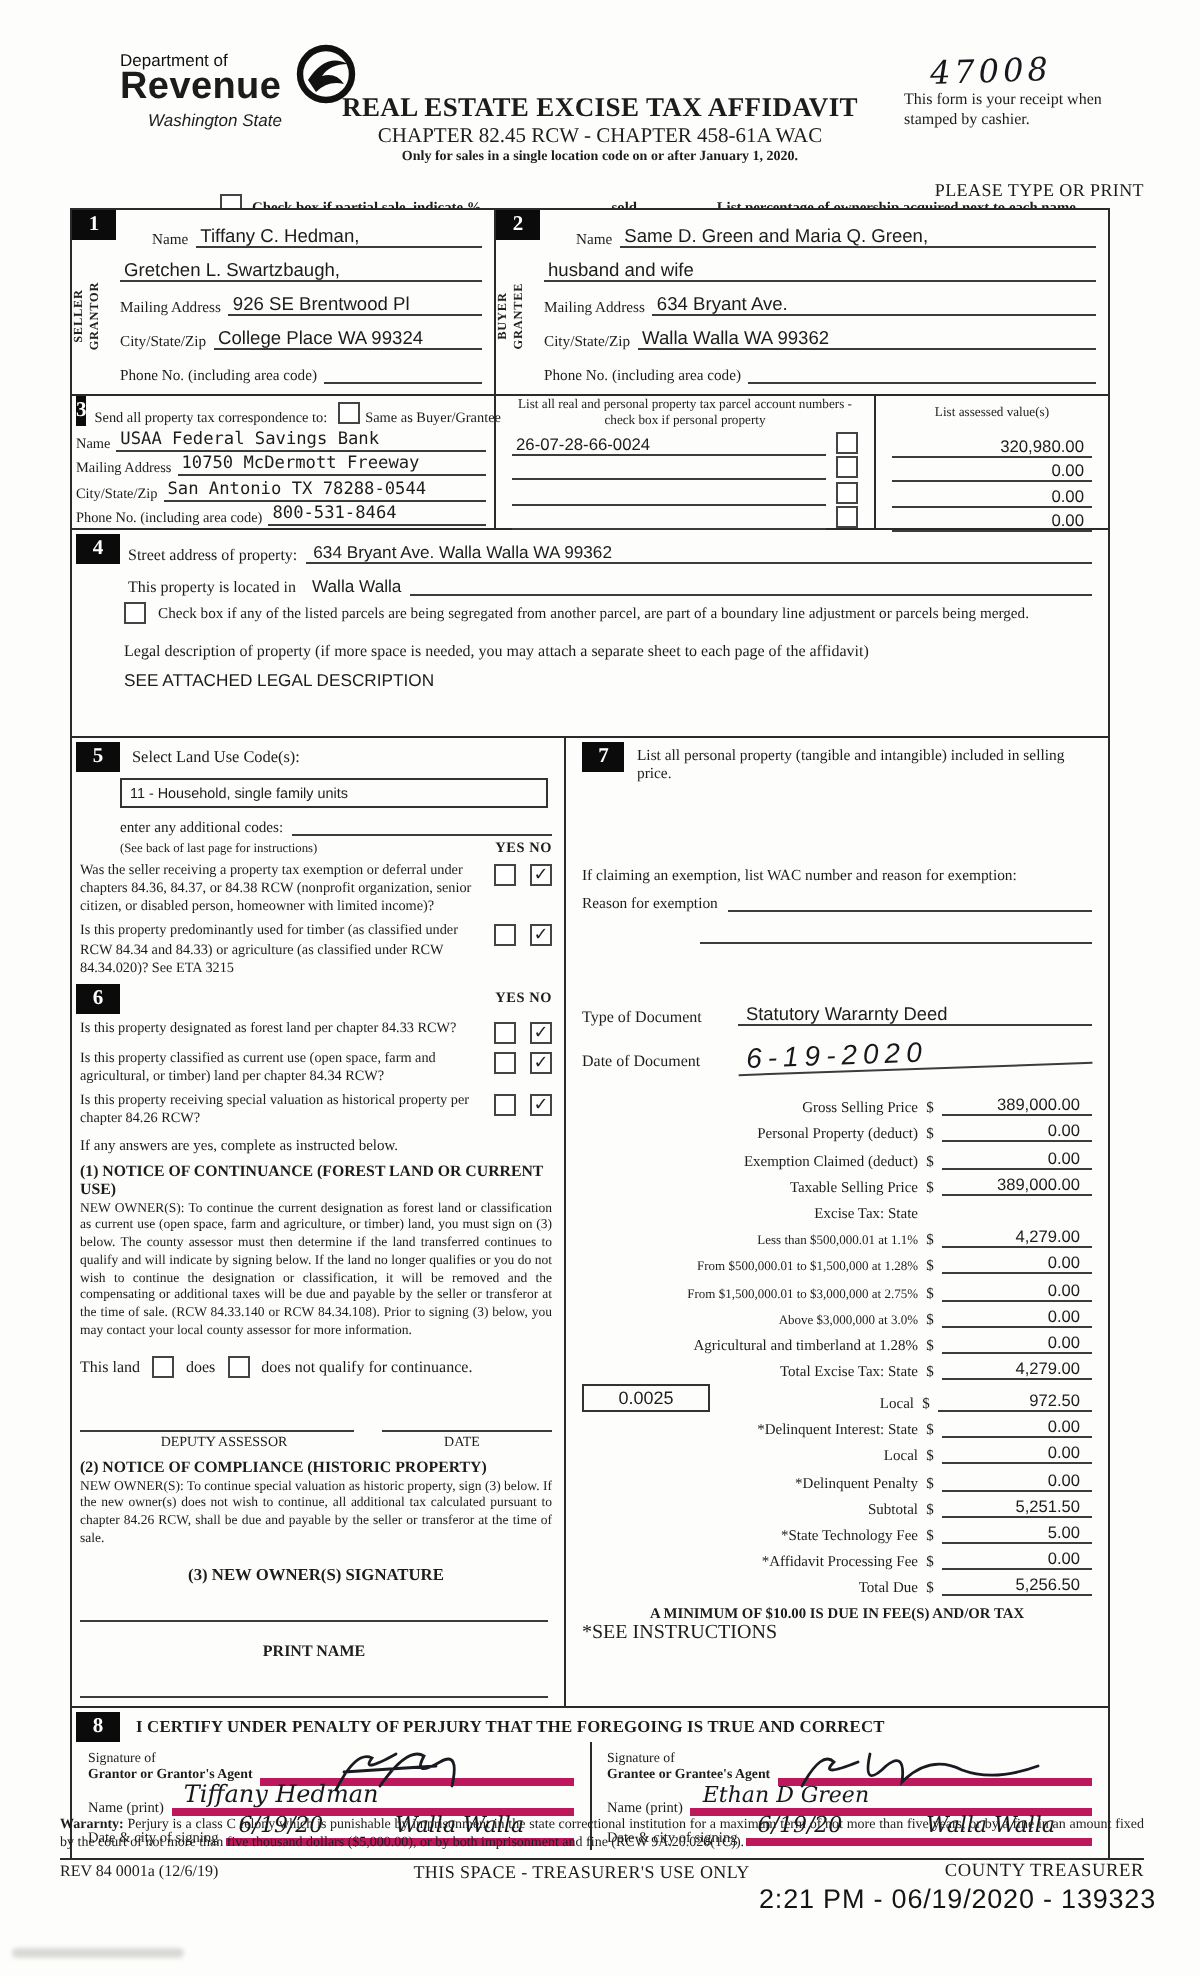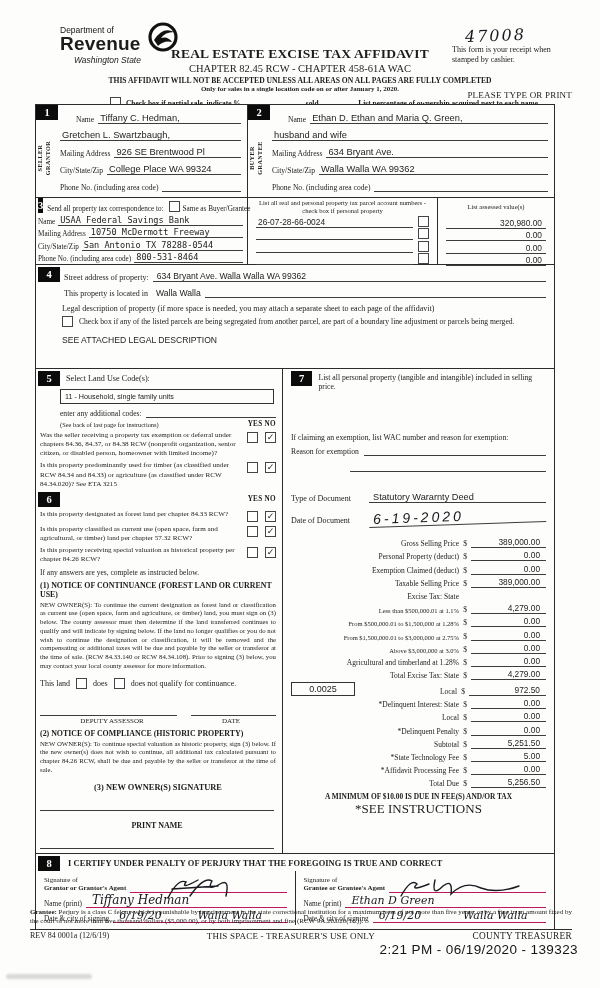--- a/index.html
+++ b/index.html
@@ -76,32 +76,32 @@
   .docline .dval{flex:1;border-bottom:1px solid #3c3c3c;font-family:"Liberation Sans",sans-serif;font-size:9.2px;padding:0 4px;white-space:nowrap}
   .fin{margin-top:10px}
   .fin-row{display:flex;align-items:flex-end;height:13.2px}
   .fin-label{width:168px;text-align:right;font-size:7.5px;white-space:nowrap}
   .fin-label.sm{font-size:6.5px}
   .fin-d{width:12px;text-align:center;font-size:7.5px}
   .fin-val{flex:1;border-bottom:1px solid #3c3c3c;text-align:right;font-family:"Liberation Sans",sans-serif;font-size:8.3px;padding-right:6px}
   .fin-row.noline .fin-val{border-bottom:none}
   .ratebox{border:1.2px solid #333;width:62px;text-align:center;font-family:"Liberation Sans",sans-serif;font-size:9px;padding:1px 0;margin-right:6px}
   .minnote{font-size:7.4px;font-weight:bold;text-align:center;margin-top:4px}
-  .seeinstr{font-size:13px;text-align:center}
+  .seeinstr{font-size:10px;text-align:left}
   
   .rowE{position:relative;padding:2px 0 4px 0}
   .certline{display:flex;align-items:center;gap:8px;padding-left:2px}
   .cert{font-size:8.4px;font-weight:bold;letter-spacing:.1px}
   .sigcols{display:flex}
   .sigcol{flex:1;padding:2px 8px;position:relative}
   .sigcol.left{border-right:1px solid #2b2b2b}
   .siglab{font-size:6.9px;line-height:1.2}
   .sigline{display:flex;align-items:flex-end;height:15px;font-size:7.3px}
   .sigline .lab{white-space:nowrap;padding-right:4px}
-  .sigline .tail{flex:1;border-bottom:1px solid #be185d;position:relative}
+  .sigline .tail{flex:1;border-bottom:4px solid #be185d;position:relative}
   .handval{font-family:"DejaVu Serif",serif;font-style:italic;font-size:11px;color:#17171d;padding:0 6px;white-space:nowrap}
   .sigsvg{position:absolute;pointer-events:none}
   
   .perjury{position:absolute;left:30px;top:908px;width:542px;font-size:7px;line-height:1.35;text-align:justify}
   .footrow{position:absolute;left:30px;top:929px;width:542px;border-top:1px solid #2b2b2b;display:flex;justify-content:space-between;align-items:flex-start;padding-top:1px}
   .rev{font-size:8px}
   .tspace{font-size:9px;letter-spacing:.2px}
   .ctreas{font-size:9.3px;letter-spacing:.3px}
   .stamp{position:absolute;right:22px;top:942px;font-family:"Liberation Sans",sans-serif;font-size:13.5px;color:#151515;letter-spacing:.4px}
   .artifact{position:absolute;left:6px;top:974px;width:86px;height:5px;background:#d9d9d6;border-radius:3px;filter:blur(1px)}
@@ -137,21 +137,20 @@
     <circle cx="15" cy="15" r="13" fill="none" stroke="#111" stroke-width="3.2"></circle>
     <path d="M6 18 Q15 4 26 10 Q17 10 13 16 Q20 14 24 20 Q16 18 10 24 Z" fill="#111"></path>
   </svg>
 
   <div class="recnum">47008</div>
   <div class="recnote">This form is your receipt when stamped by cashier.</div>
 
   <div class="hdr-title">
     <div class="t1">REAL ESTATE EXCISE TAX AFFIDAVIT</div>
     <div class="t2">CHAPTER 82.45 RCW - CHAPTER 458-61A WAC</div>
-    <div class="t3">THIS AFFIDAVIT WILL NOT BE ACCEPTED UNLESS ALL AREAS ON ALL PAGES ARE FULLY COMPLETED</div>
     <div class="t4">Only for sales in a single location code on or after January 1, 2020.</div>
   </div>
 
   <div class="ptype">PLEASE TYPE OR PRINT</div>
 
   <div class="partial">
     <span class="cb"></span>
     <span>Check box if partial sale, indicate %</span>
     <span class="pct"></span>
     <span>sold.</span>
@@ -191,21 +190,21 @@
       </div>
       <div class="party right">
         <span class="secnum cornernum">2</span>
         <div class="sideL">
           <div class="vtext">
             <span>BUYER</span><br><span>GRANTEE</span>
           </div>
         </div>
         <div class="pline" style="padding-left:16px">
           <span class="lab">Name</span>
-          <span class="val">Ethan D. Ethan and Maria Q. Green,</span>
+          <span class="val">Same D. Green and Maria Q. Green,</span>
         </div>
         <div class="pline">
           <span class="val">husband and wife</span>
         </div>
         <div class="pline">
           <span class="lab">Mailing Address</span>
           <span class="val">634 Bryant Ave.</span>
         </div>
         <div class="pline">
           <span class="lab">City/State/Zip</span>
@@ -284,26 +283,26 @@
         <span class="secnum">4</span>
         <span class="lab">Street address of property:</span>
         <span class="val u">634 Bryant Ave. Walla Walla WA 99362</span>
         <span class="tail"></span>
       </div>
       <div class="c4line" style="padding-left:22px">
         <span class="lab">This property is located in</span>
         <span class="val">Walla Walla</span>
         <span class="tail"></span>
       </div>
-      <div class="c4line" style="padding-left:24px;height:15px">
-        <span>Legal description of property (if more space is needed, you may attach a separate sheet to each page of the affidavit)</span>
-      </div>
       <div class="c4line" style="padding-left:24px;font-size:7.6px;height:17px;align-items:center">
         <span class="cb" style="margin-right:6px"></span>
         <span>Check box if any of the listed parcels are being segregated from another parcel, are part of a boundary line adjustment or parcels being merged.</span>
+      </div>
+      <div class="c4line" style="padding-left:24px;height:15px">
+        <span>Legal description of property (if more space is needed, you may attach a separate sheet to each page of the affidavit)</span>
       </div>
       <div class="c4line typed" style="padding-left:24px;height:15px;font-size:8.6px">
         <span>SEE ATTACHED LEGAL DESCRIPTION</span>
       </div>
     </div>
 
     <div class="rowD">
 
       <div class="dl">
         <div class="s5head">
@@ -338,21 +337,21 @@
           <span class="yesno">YES  NO</span>
         </div>
         <div class="q">
           <span class="qtext">Is this property designated as forest land per chapter 84.33 RCW?</span>
           <span class="qboxes">
             <span class="cb"></span>
             <span class="cb">✓</span>
           </span>
         </div>
         <div class="q">
-          <span class="qtext">Is this property classified as current use (open space, farm and agricultural, or timber) land per chapter 57.32 RCW?</span>
+          <span class="qtext">Is this property classified as current use (open space, farm and agricultural, or timber) land per chapter 84.34 RCW?</span>
           <span class="qboxes">
             <span class="cb"></span>
             <span class="cb">✓</span>
           </span>
         </div>
         <div class="q">
           <span class="qtext">Is this property receiving special valuation as historical property per chapter 84.26 RCW?</span>
           <span class="qboxes">
             <span class="cb"></span>
             <span class="cb">✓</span>
@@ -391,21 +390,21 @@
         </div>
         <div class="exnote">If claiming an exemption, list WAC number and reason for exemption:</div>
         <div class="exline">
           <span>Reason for exemption</span>
           <span class="tail"></span>
         </div>
         <div class="exline" style="height:16px">
           <span style="width:54px"></span>
             <span class="tail"></span>
         </div>
-        <div class="docline" style="margin-top:14px">
+        <div class="docline" style="margin-top:24px">
           <span class="lab">Type of Document</span>
           <span class="dval">Statutory Wararnty Deed</span>
         </div>
         <div class="docline" style="height:22px">
           <span class="lab">Date of Document</span>
           <span class="dval hand" style="font-size:14px;letter-spacing:3px;transform:rotate(-2deg)">6-19-2020</span>
         </div>
 
         <div class="fin">
           <div class="fin-row">
@@ -564,21 +563,21 @@
               <span class="handval">6/19/20</span>
               <span class="handval" style="padding-left:34px">Walla Walla</span>
             </span>
           </div>
         </div>
       </div>
     </div>
   </div>
 
   <div class="perjury">
-    <span class="b">Grantee:</span>
+    <span class="b">Wararnty:</span>
     <span>Perjury is a class C felony which is punishable by imprisonment in the state correctional institution for a maximum term of not more than five years, or by a fine in an amount fixed by the court of not more than five thousand dollars ($5,000.00), or by both imprisonment and fine (RCW 9A.20.020(1C)).</span>
   </div>
   <div class="footrow">
     <span class="rev">REV 84 0001a (12/6/19)</span>
     <span class="tspace">THIS SPACE - TREASURER'S USE ONLY</span>
     <span class="ctreas">COUNTY TREASURER</span>
   </div>
   <div class="stamp">2:21 PM - 06/19/2020 - 139323</div>
   <div class="artifact"></div>
 </div>

